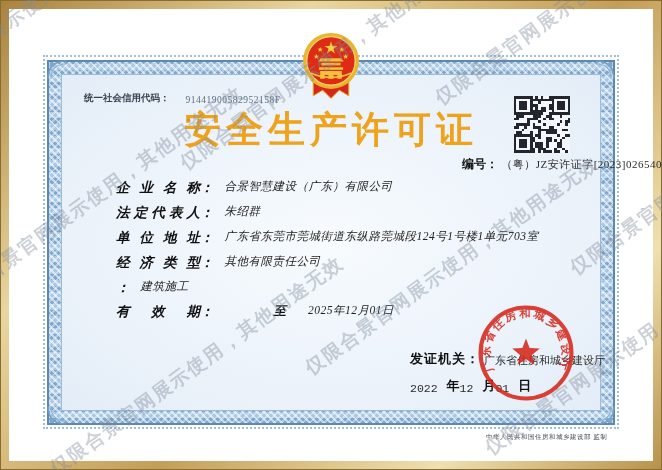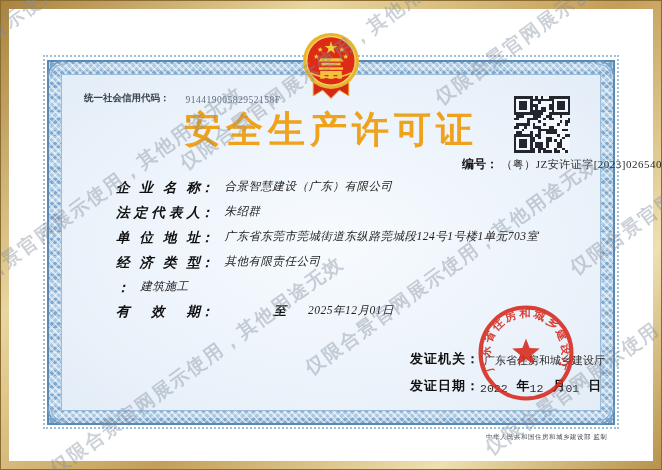--- a/index.html
+++ b/index.html
@@ -420,21 +420,20 @@
       <span class="fvalue" style="margin-left:12px;">2025年12月01日</span>
     </div>
   </div>
 
   <div class="issue-block">
     <div class="issue-row">
       <span class="ilabel">发证机关：</span>
       <span class="ivalue">广东省住房和城乡建设厅</span>
     </div>
     <div class="issue-row">
-      <span class="ilabel">发证日期：</span>
       <span class="date-part">2022</span>
       <span class="date-unit">年</span>
       <span class="date-part">12</span>
       <span class="date-unit">月</span>
       <span class="date-part">01</span>
       <span class="date-unit">日</span>
     </div>
   </div>
 
   <div class="seal">

